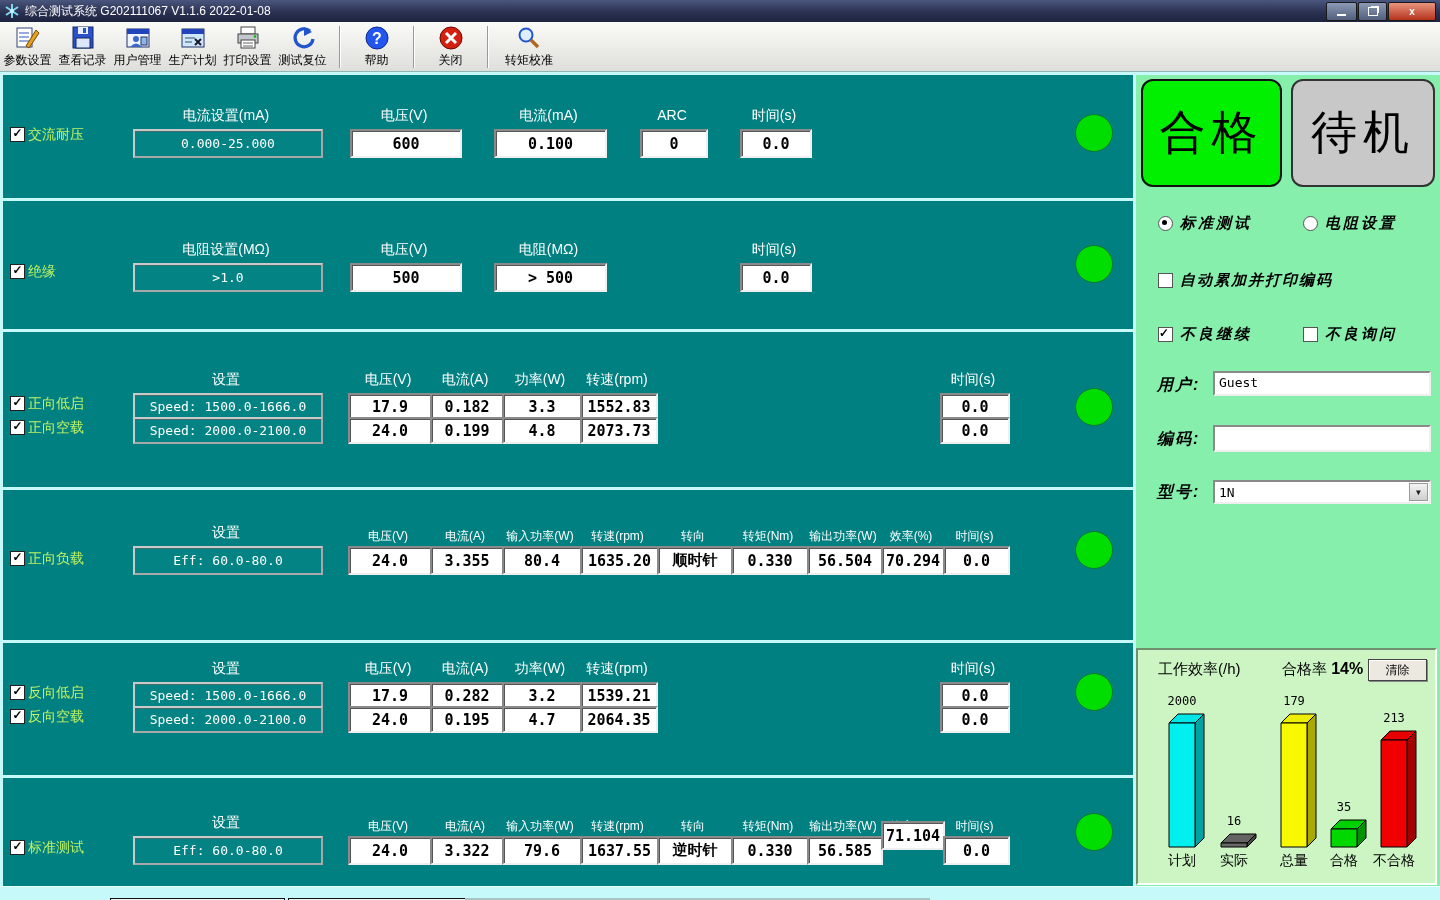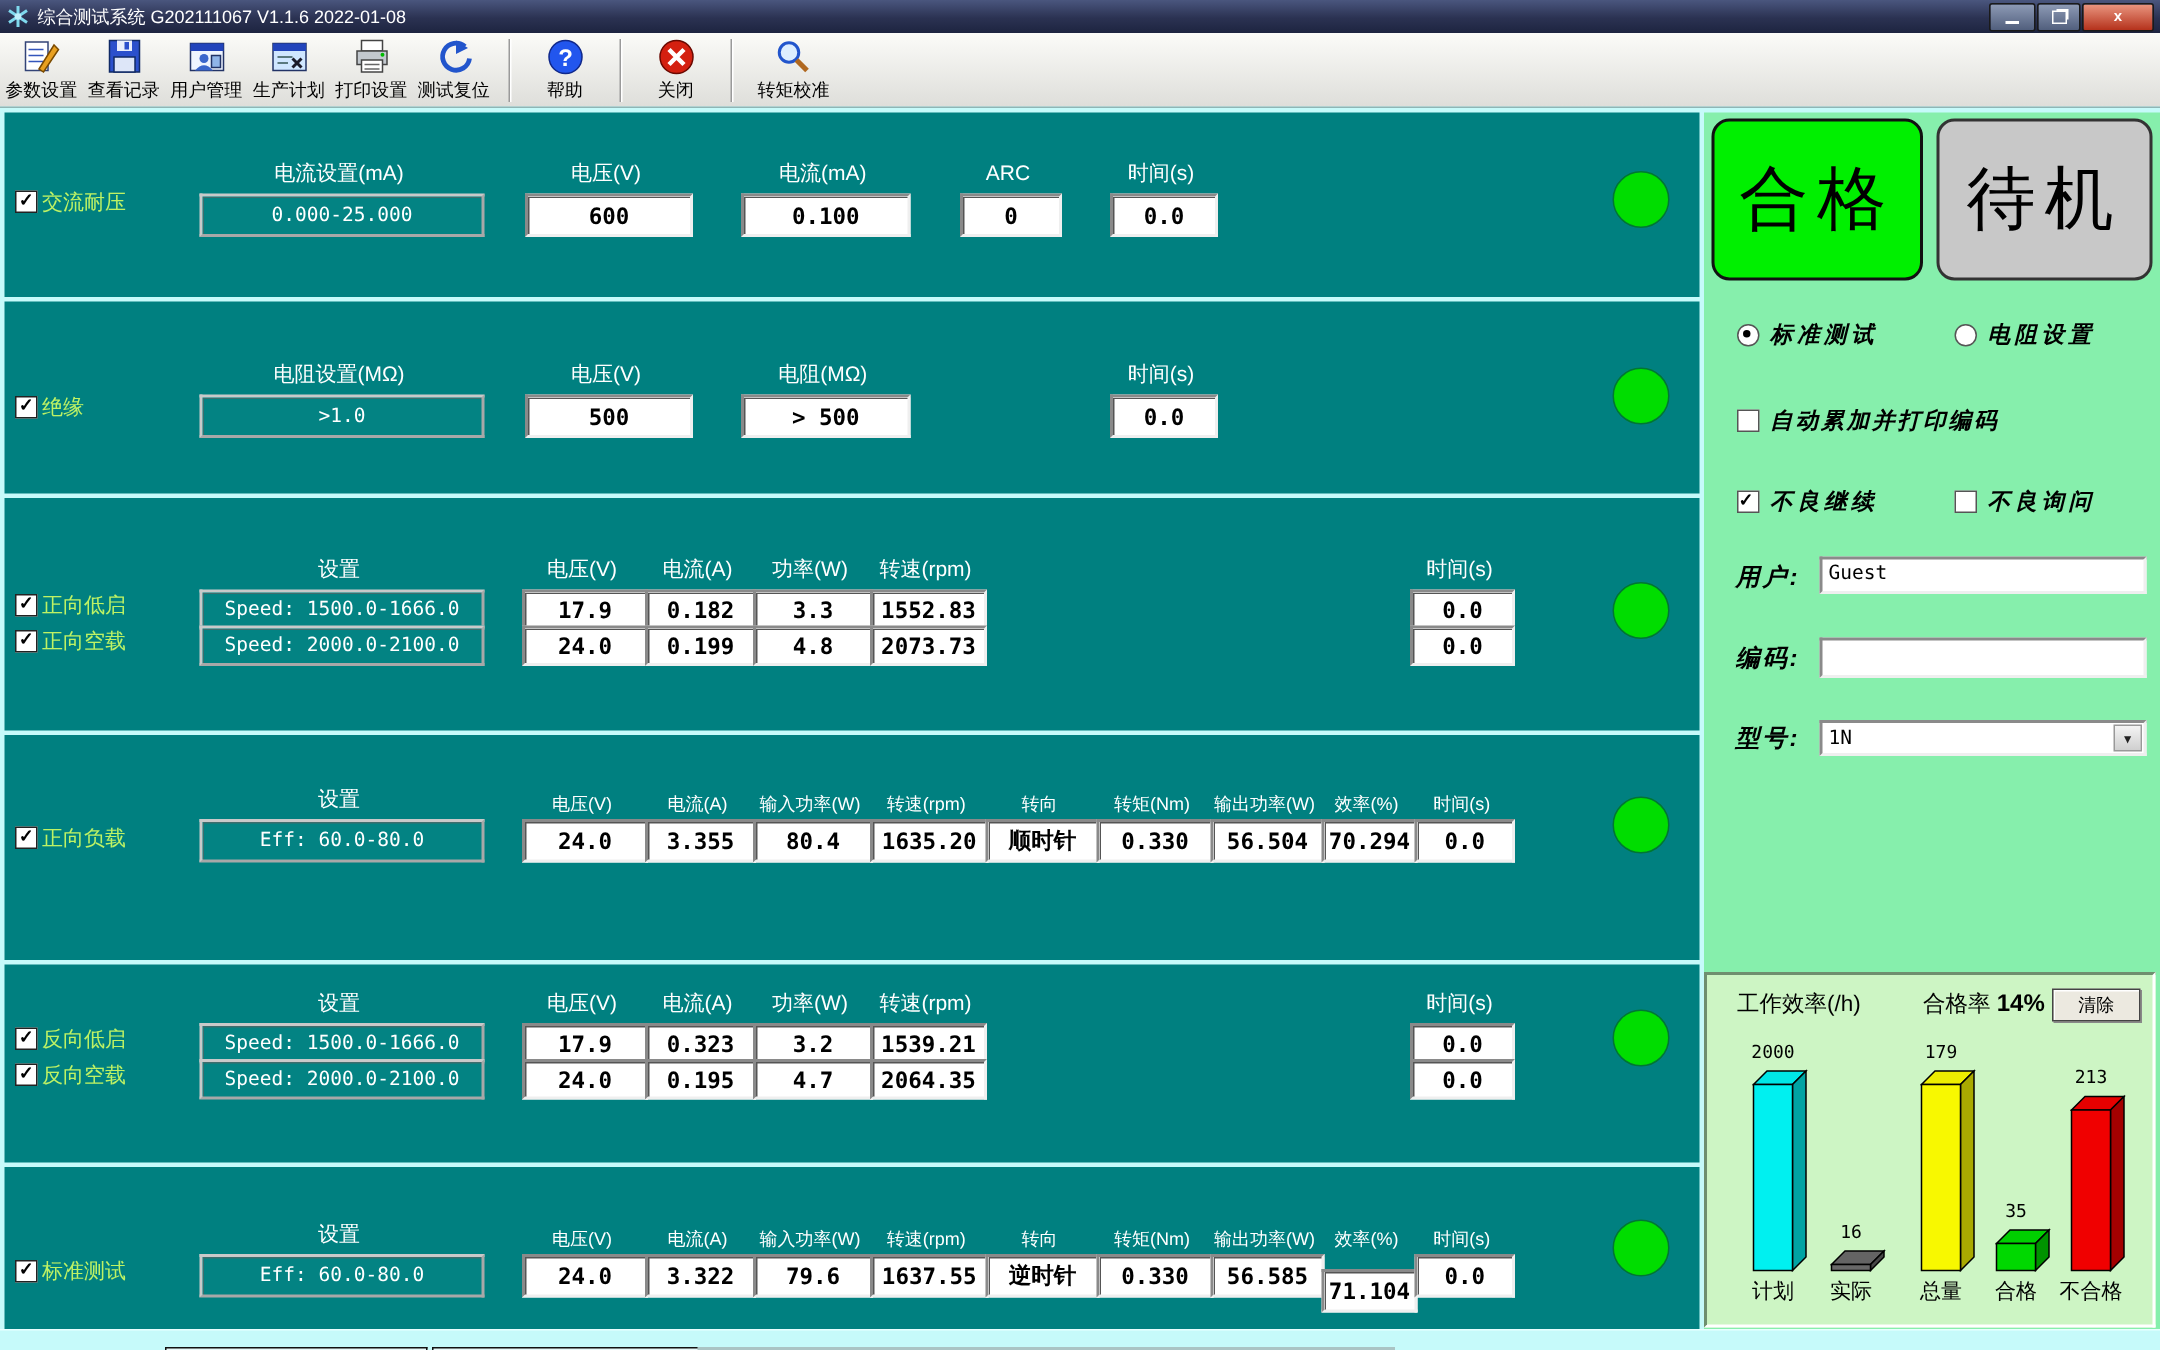--- a/index.html
+++ b/index.html
@@ -287,21 +287,21 @@
     <div class="cb on" style="left:7px;top:66px"></div>
     <div class="rlabel" style="left:25px;top:65px">反向空载</div>
     <div class="hdr" style="left:130px;top:17px;width:186px">设置</div>
     <div class="setbox" style="left:130px;top:39px;width:186px;height:23px">Speed:  1500.0-1666.0</div>
     <div class="setbox" style="left:130px;top:63px;width:186px;height:23px">Speed:  2000.0-2100.0</div>
     <div class="hdr" style="left:345px;top:17px;width:80px">电压(V)</div>
     <div class="hdr" style="left:427px;top:17px;width:70px">电流(A)</div>
     <div class="hdr" style="left:499px;top:17px;width:76px">功率(W)</div>
     <div class="hdr" style="left:577px;top:17px;width:74px">转速(rpm)</div>
     <div class="vbox" style="left:345px;top:39px;width:80px;height:23px">17.9</div>
-    <div class="vbox" style="left:427px;top:39px;width:70px;height:23px">0.323</div>
+    <div class="vbox" style="left:427px;top:39px;width:70px;height:23px">0.282</div>
     <div class="vbox" style="left:499px;top:39px;width:76px;height:23px">3.2</div>
     <div class="vbox" style="left:577px;top:39px;width:74px;height:23px">1539.21</div>
     <div class="vbox" style="left:345px;top:63px;width:80px;height:23px">24.0</div>
     <div class="vbox" style="left:427px;top:63px;width:70px;height:23px">0.195</div>
     <div class="vbox" style="left:499px;top:63px;width:76px;height:23px">4.7</div>
     <div class="vbox" style="left:577px;top:63px;width:74px;height:23px">2064.35</div>
     <div class="hdr" style="left:937px;top:17px;width:66px">时间(s)</div>
     <div class="vbox" style="left:937px;top:39px;width:66px;height:23px">0.0</div>
     <div class="vbox" style="left:937px;top:63px;width:66px;height:23px">0.0</div>
     <div class="lamp" style="left:1072px;top:30px"></div>
@@ -321,21 +321,21 @@
     <div class="hdr small" style="left:804px;top:40px;width:72px">输出功率(W)</div>
     <div class="hdr small" style="left:878px;top:40px;width:60px">效率(%)</div>
     <div class="hdr small" style="left:940px;top:40px;width:63px">时间(s)</div>
     <div class="vbox" style="left:345px;top:58px;width:80px">24.0</div>
     <div class="vbox" style="left:427px;top:58px;width:70px">3.322</div>
     <div class="vbox" style="left:499px;top:58px;width:76px">79.6</div>
     <div class="vbox" style="left:577px;top:58px;width:75px">1637.55</div>
     <div class="vbox" style="left:654px;top:58px;width:72px;font-family:'Liberation Sans',sans-serif">逆时针</div>
     <div class="vbox" style="left:728px;top:58px;width:74px">0.330</div>
     <div class="vbox" style="left:804px;top:58px;width:72px">56.585</div>
-    <div class="vbox" style="left:878px;top:68px;width:60px">71.104</div>
+    <div class="vbox" style="left:878px;top:43px;width:60px">71.104</div>
     <div class="vbox" style="left:940px;top:58px;width:63px">0.0</div>
     <div class="lamp" style="left:1072px;top:35px"></div>
   </div>
 
   <div class="rpanel">
     <div class="bigbtn pass">合格</div>
     <div class="bigbtn standby">待机</div>
 
     <div class="optrow" style="left:22px;top:139px">
       <span class="radio on"></span>

